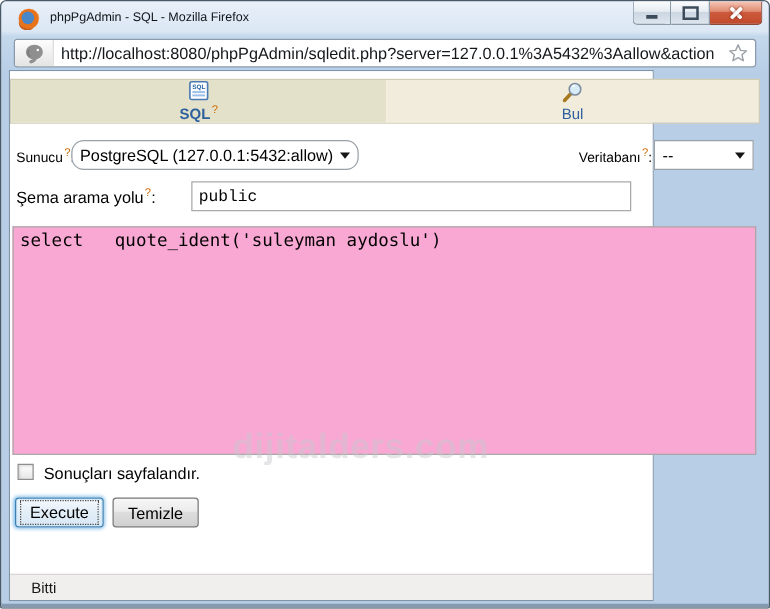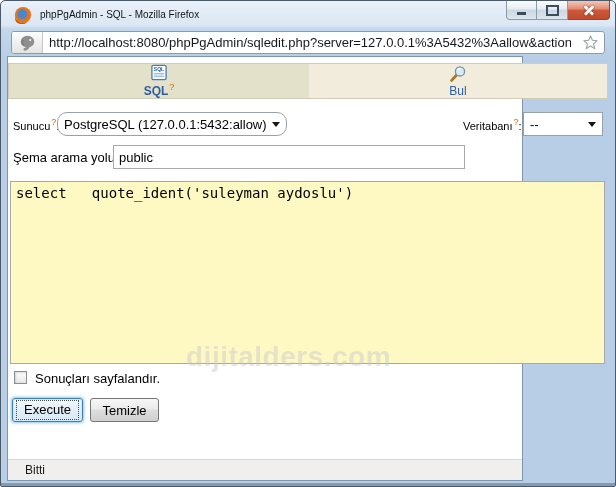--- a/index.html
+++ b/index.html
@@ -51,24 +51,24 @@
   .flabel{position:absolute;color:#000;white-space:nowrap;}
   .flabel.small{font-size:11px;}
   .flabel.big{font-size:13px;}
   
   .select{position:absolute;height:24px;box-sizing:border-box;background:#fff;border:1px solid #98a0a8;
       font-size:13px;color:#000;display:flex;align-items:center;padding:0 18px 0 6px;cursor:default;}
   .dd-arrow{position:absolute;right:6px;top:9px;width:0;height:0;
       border-left:4px solid transparent;border-right:4px solid transparent;border-top:5px solid #151515;}
   
   .tinput{position:absolute;height:24px;box-sizing:border-box;border:1px solid #a9a9a9;
-      font-family:Liberation Sans, sans-serif;font-size:13px;color:#000;padding:0 5px;outline:none;}
+      font-family:Liberation Mono, monospace;font-size:13px;color:#000;padding:0 5px;outline:none;margin-left:40px;}
   
   .sqlarea{position:absolute;left:2px;top:124px;width:595px;height:183px;box-sizing:border-box;
-      border:1px solid #a8a8a8;background:#fef9c3;resize:none;outline:none;overflow:hidden;
+      border:1px solid #a8a8a8;background:#f9a8d4;resize:none;outline:none;overflow:hidden;
       font-family:"DejaVu Sans Mono","Liberation Mono",monospace;font-size:14px;line-height:17px;
       padding:3px 5px;white-space:pre;color:#000;}
   .watermark{position:absolute;left:178px;top:284px;font-size:28px;font-weight:bold;
       color:#c7c7cd;opacity:.45;letter-spacing:.5px;pointer-events:none;z-index:5;}
   
   .chk-row{position:absolute;left:6px;top:314px;display:flex;gap:8px;}
   .checkbox{width:13px;height:13px;box-sizing:border-box;border:1px solid #8e8e8e;
       background:linear-gradient(#fefefe,#e7e7e7);box-shadow:inset 1px 1px 2px rgba(0,0,0,.14);cursor:pointer;}
   .chk-label{font-size:13px;color:#000;cursor:pointer;}
   

